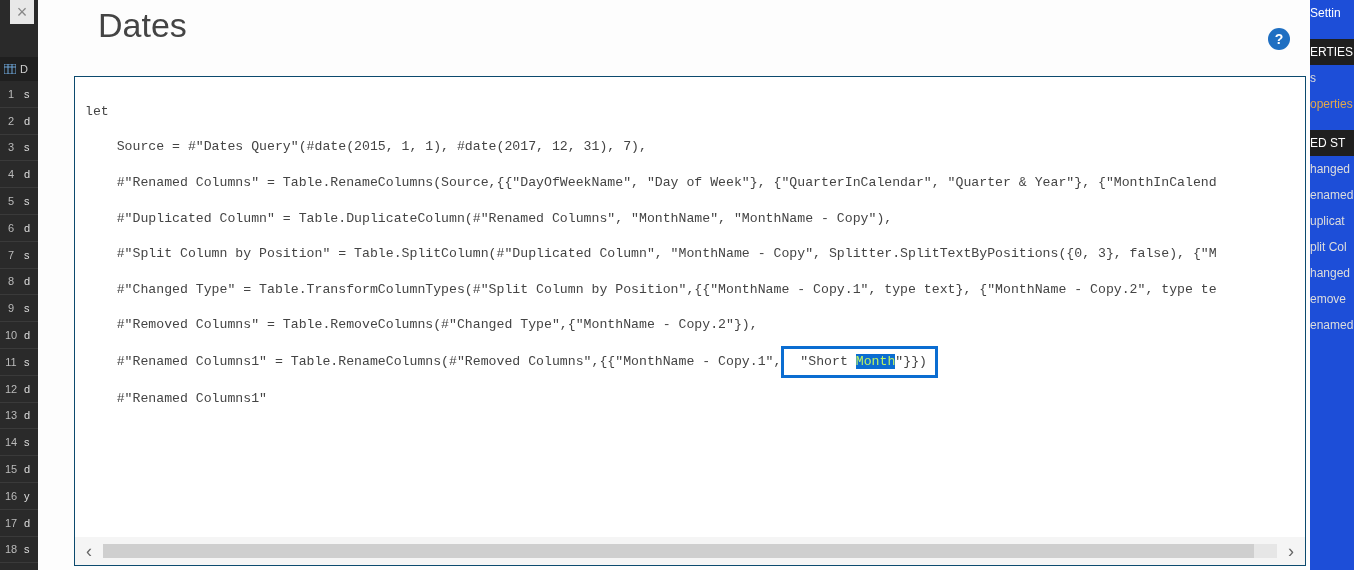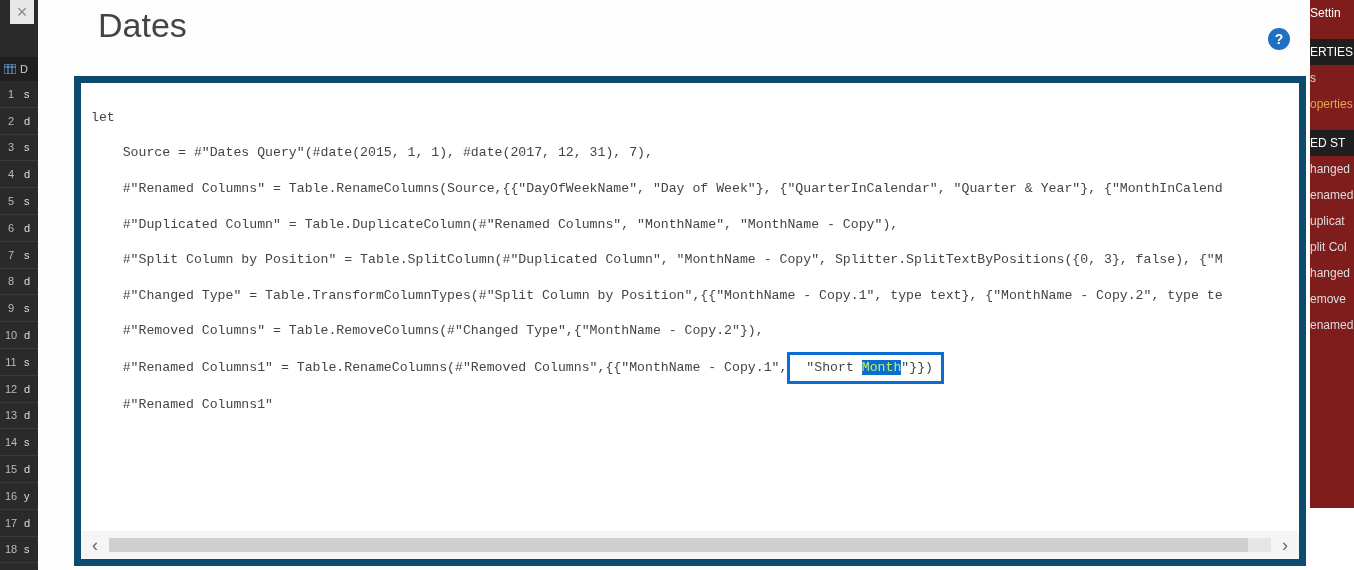--- a/index.html
+++ b/index.html
@@ -63,22 +63,22 @@
   }
   .left-row .cell {
     flex: 1;
     padding-left: 2px;
     color: #ddd;
     overflow: hidden;
   }
   .right-strip {
     position: absolute;
     right: 0; top: 0;
-    width: 44px; height: 508px;
-    background: #7f1d1d;
+    width: 44px; height: 570px;
+    background: #1d4ed8;
     color: #ddd;
     font-size: 12px;
     overflow: hidden;
   }
   .rs-item {
     height: 26px;
     display: flex; align-items: center;
     padding-left: 0;
     white-space: nowrap;
     overflow: hidden;
@@ -108,21 +108,21 @@
     color: #fff;
     display: flex; align-items: center; justify-content: center;
     font-size: 14px; font-weight: bold;
     cursor: pointer;
   }
   .editor-box {
     position: absolute;
     left: 36px; top: 76px;
     right: 4px;
     bottom: 4px;
-    border: 7px solid #0c4a6e;
+    border: 1px solid #0c4a6e;
     background: #fff;
   }
   .code-area {
     position: absolute;
     left: 0; right: 0; top: 0; bottom: 28px;
     padding: 8px 10px;
     font-family: Consolas, "Courier New", monospace;
     font-size: 13.2px;
     color: #444;
     white-space: pre;

